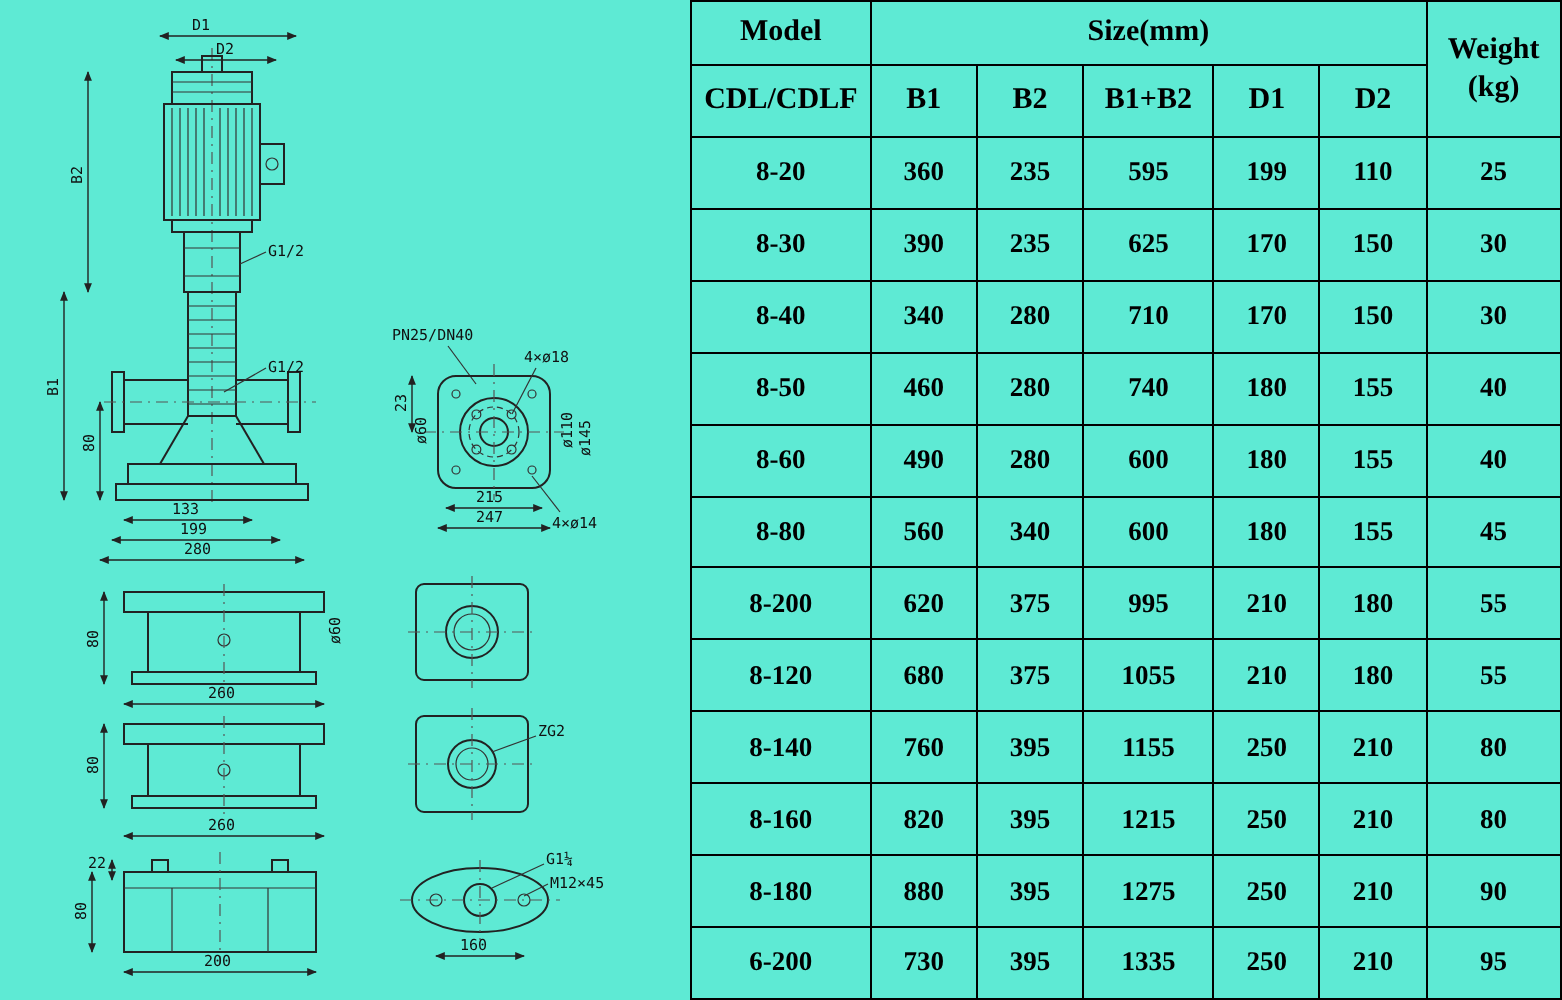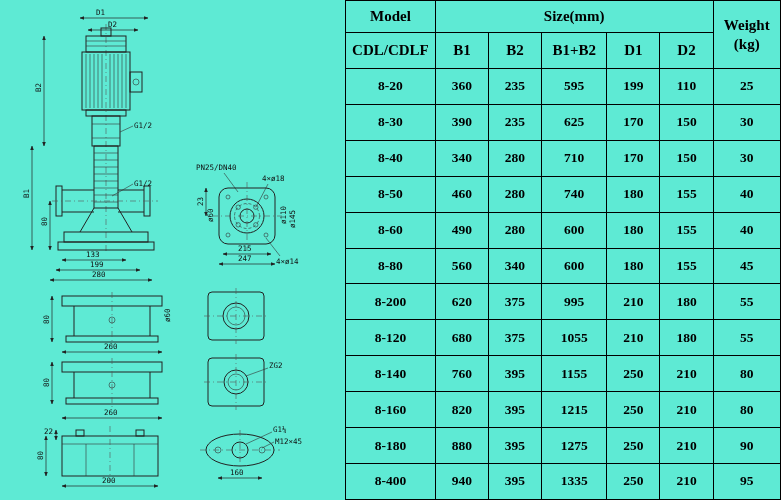--- a/index.html
+++ b/index.html
@@ -354,22 +354,22 @@
         <tr>
           <td>8-180</td>
           <td>880</td>
           <td>395</td>
           <td>1275</td>
           <td>250</td>
           <td>210</td>
           <td>90</td>
         </tr>
         <tr>
-          <td>8-400</td>
-          <td>940</td>
+          <td>6-200</td>
+          <td>730</td>
           <td>395</td>
           <td>1335</td>
           <td>250</td>
           <td>210</td>
           <td>95</td>
         </tr>
       </tbody>
     </table>
   </div>
 </div>

